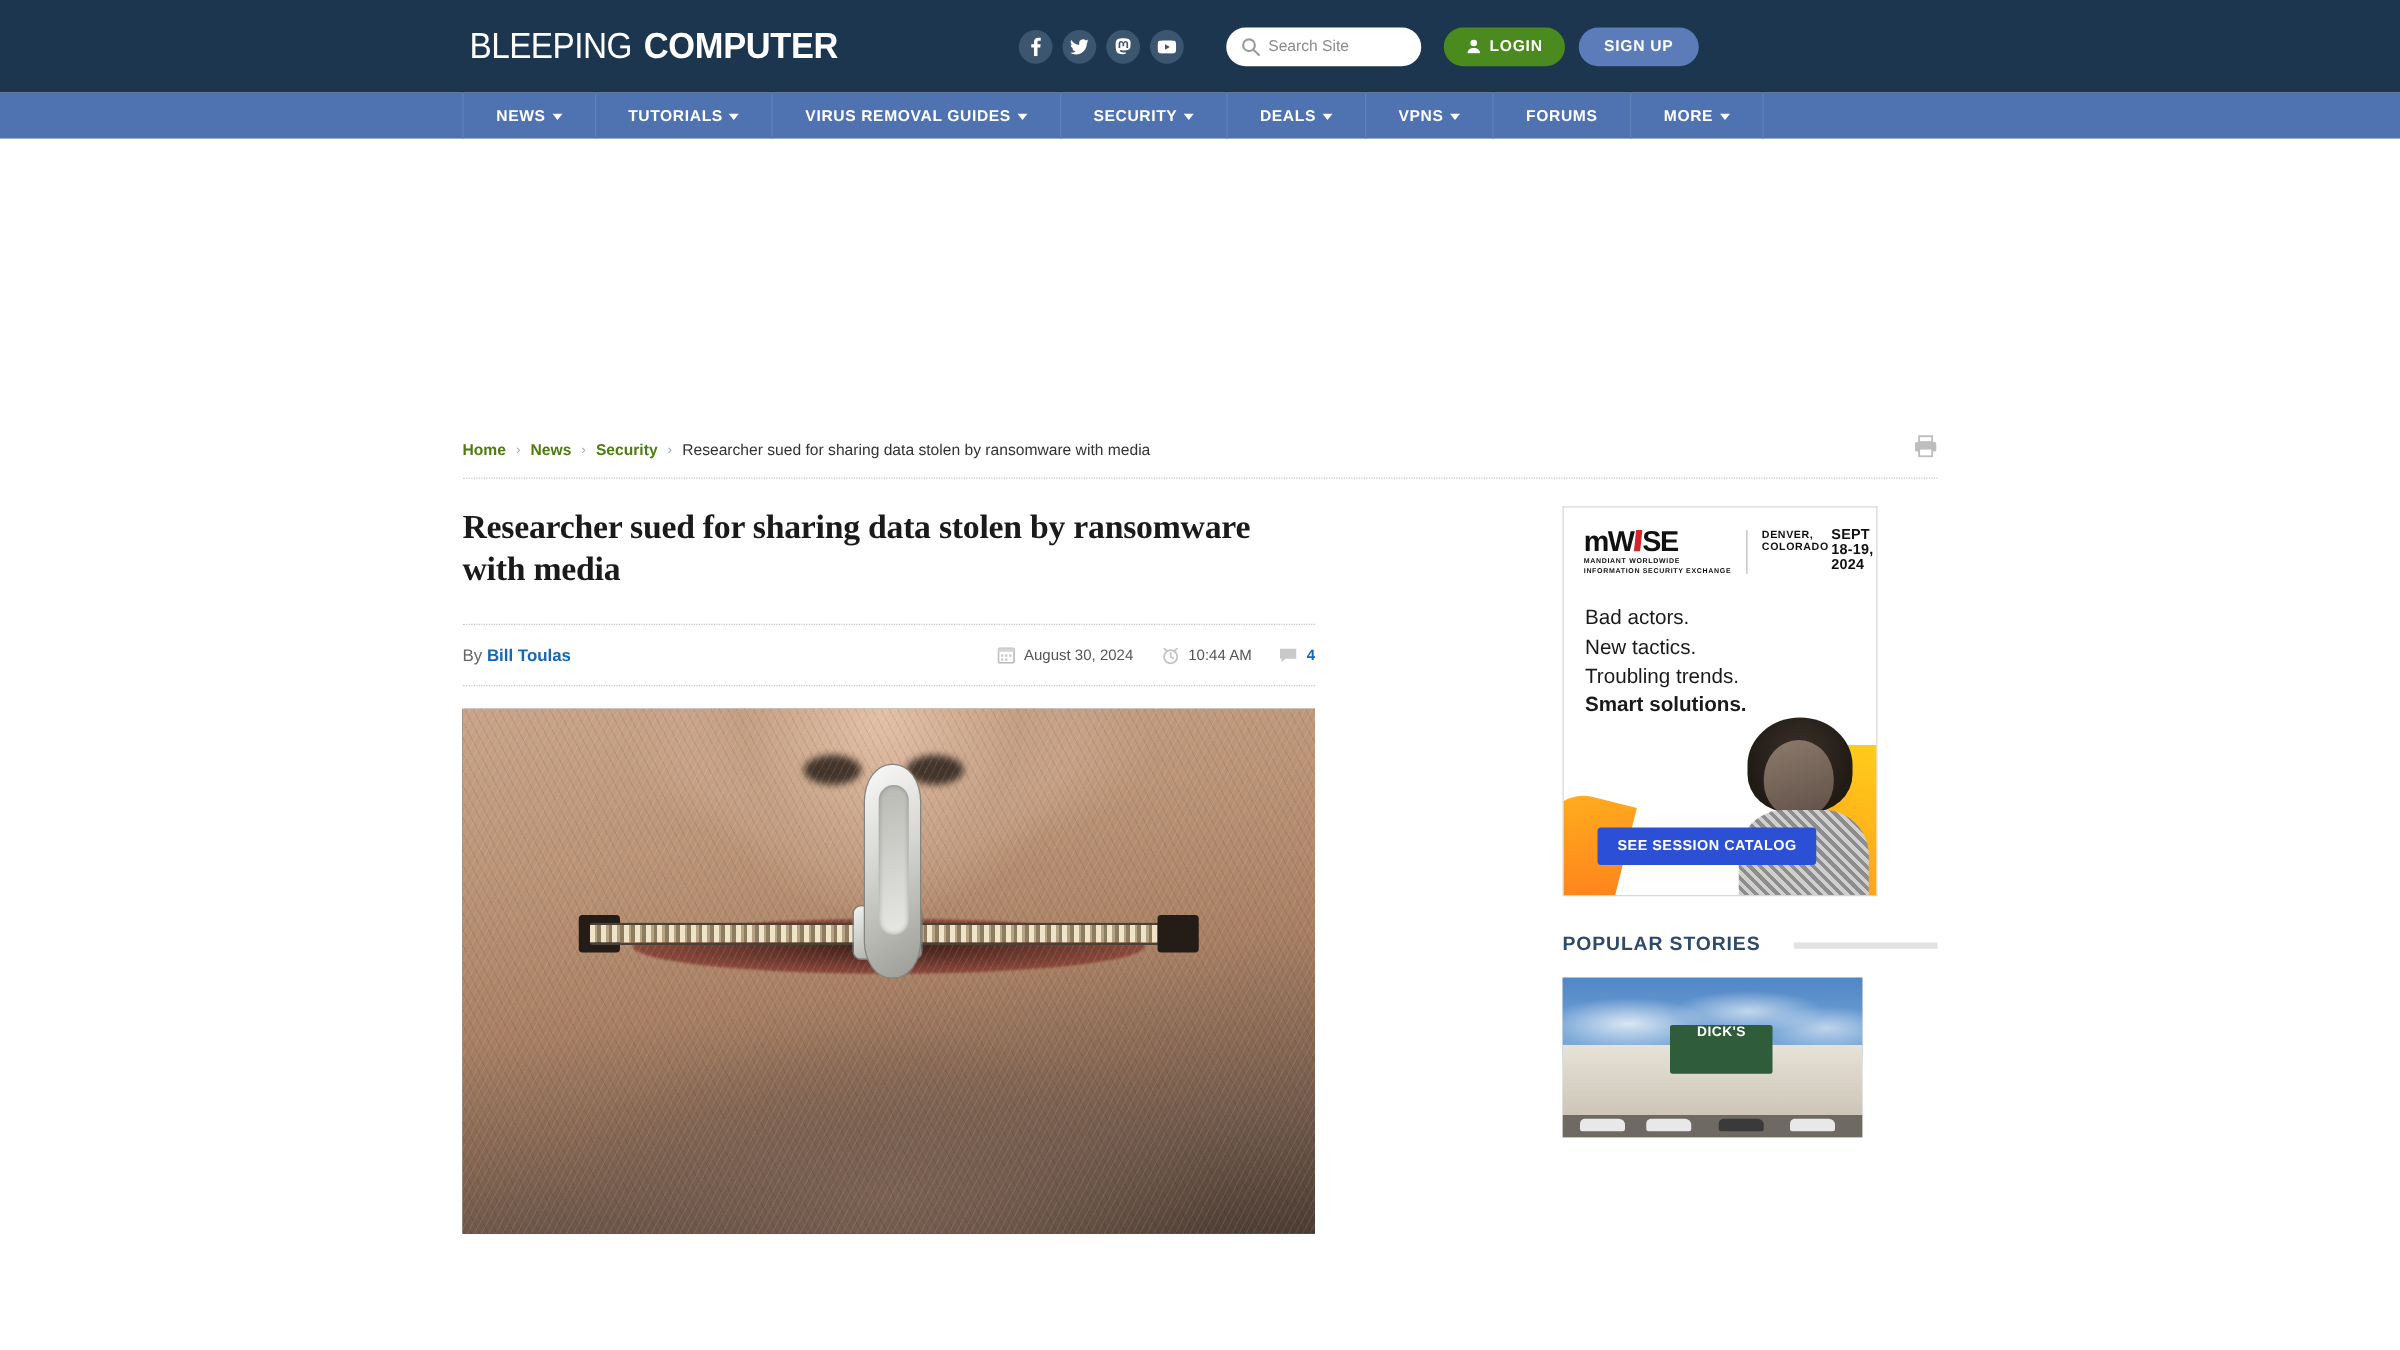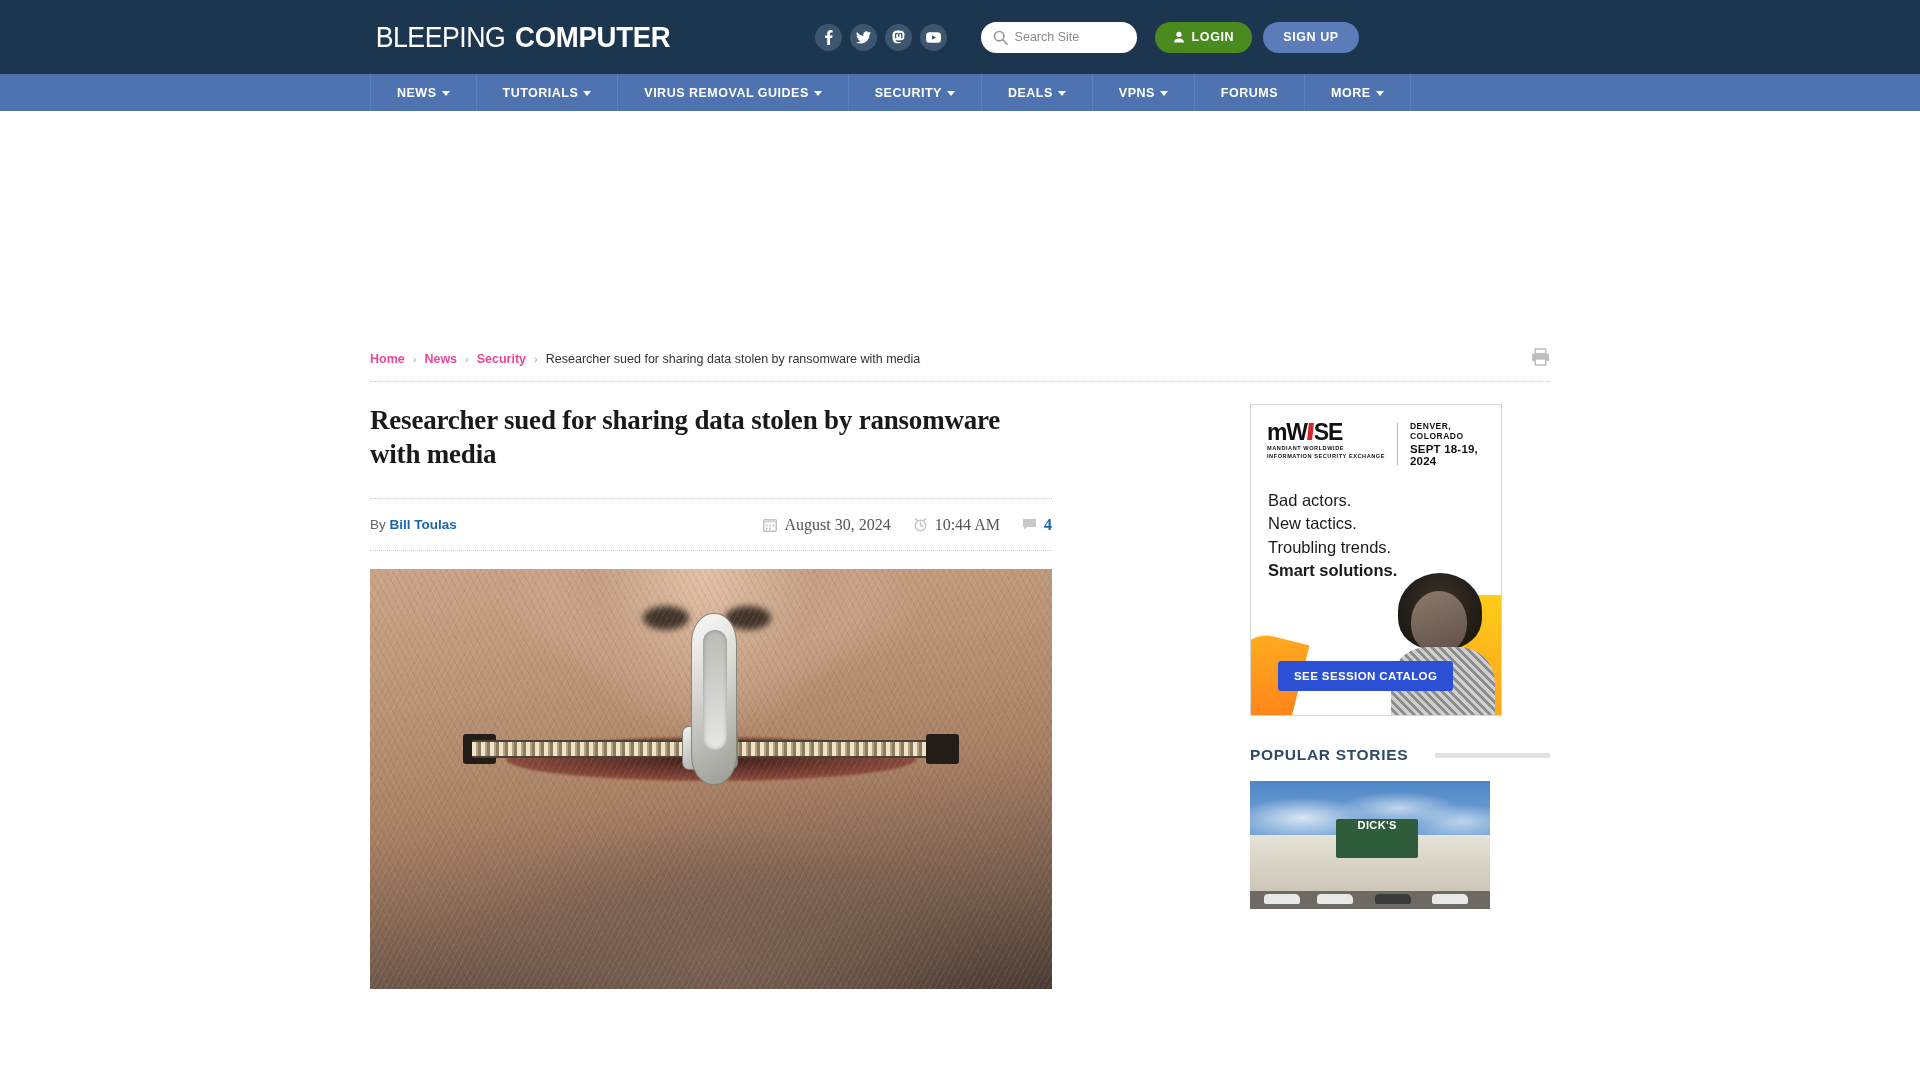--- a/index.html
+++ b/index.html
@@ -91,21 +91,21 @@
   
   .leaderboard { width: 100%; height: 230px; background: #ffffff; }
   
   .wrap { width: 1180px; margin: 0 auto; }
   .breadcrumb-row {
     display: flex; align-items: center; justify-content: space-between;
     padding: 7px 0 11px 0;
     border-bottom: 1px dotted #c8c8c8;
   }
   .crumbs { display: flex; align-items: center; gap: 8px; font-size: 12.5px; }
-  .crumbs a { color: #ec4899; text-decoration: none; font-weight: 700; cursor: pointer; }
+  .crumbs a { color: #4d7c0f; text-decoration: none; font-weight: 700; cursor: pointer; }
   .crumbs .sep {
     color: #9aa7b5; font-size: 11px;
   }
   .crumbs .current { color: #333; font-weight: 400; }
   .print-icon { cursor: pointer; opacity: .55; }
   .cols { display: flex; gap: 24px; padding-top: 22px; }
   .main-col { width: 682px; }
   .side-col { width: 300px; margin-left: auto; }
   .article-title {
     font-family: "Liberation Serif", serif;
@@ -114,21 +114,21 @@
     padding-bottom: 26px;
     border-bottom: 1px dotted #c8c8c8;
   }
   .byline-row {
     display: flex; align-items: center; justify-content: space-between;
     padding: 17px 0 16px 0;
     border-bottom: 1px dotted #c8c8c8;
   }
   .byline-left { font-size: 13.5px; color: #666; }
   .byline-left .author { color: #1767b3; font-weight: 700; text-decoration: none; cursor: pointer; }
-  .byline-right { display: flex; align-items: center; gap: 22px; font-size: 16px; color: #555; font-family: Liberation Serif, serif; }
+  .byline-right { display: flex; align-items: center; gap: 22px; font-size: 12px; color: #555; }
   .meta-chip { display: flex; align-items: center; gap: 7px; }
   .meta-chip .cnum { color: #1767b3; font-weight: 700; cursor: pointer; }
   .hero {
     margin-top: 18px; width: 682px; height: 420px;
     overflow: hidden; position: relative;
     background: #2b2420;
   }
   
   .hero .skin {
     position: absolute; inset: 0;
@@ -212,21 +212,21 @@
   }
   .mwise-word .redbar {
     display: inline-block; width: 5px; height: 17px; background: #d6242c;
     margin: 0 1px; transform: skewX(-6deg);
   }
   .mwise-sub1, .mwise-sub2 {
     font-size: 5.6px; font-weight: 700; letter-spacing: .55px;
     color: #111; line-height: 1.45; white-space: nowrap;
   }
   .mwise-rule { width: 1px; background: #b9b9b9; align-self: stretch; margin: 2px 0; }
-  .ad-place { display: flex; flex-direction: column; gap: 2px; }
+  .ad-place { display: flex; flex-direction: row; gap: 2px; }
   .ad-city { font-size: 8.5px; font-weight: 700; letter-spacing: .5px; color: #111; }
   .ad-date { font-size: 11.5px; font-weight: 700; letter-spacing: .2px; color: #111; }
   .ad-lines { padding: 22px 0 0 17px; }
   .ad-line { font-size: 16.5px; color: #1a1a1a; line-height: 1.42; white-space: nowrap; }
   .ad-line.strong { font-weight: 700; }
   .ad-cta {
     position: absolute; left: 27px; bottom: 24px;
     background: #2b50d6; color: #fff;
     font-size: 11.5px; font-weight: 700; letter-spacing: .4px;
     padding: 9px 16px; border-radius: 3px; cursor: pointer;

